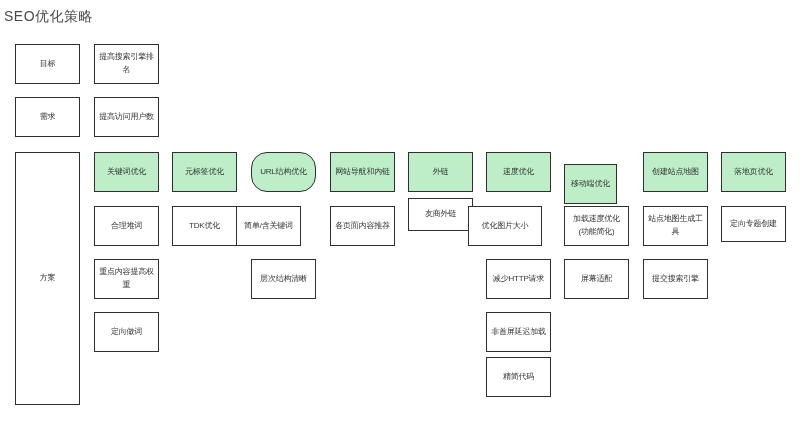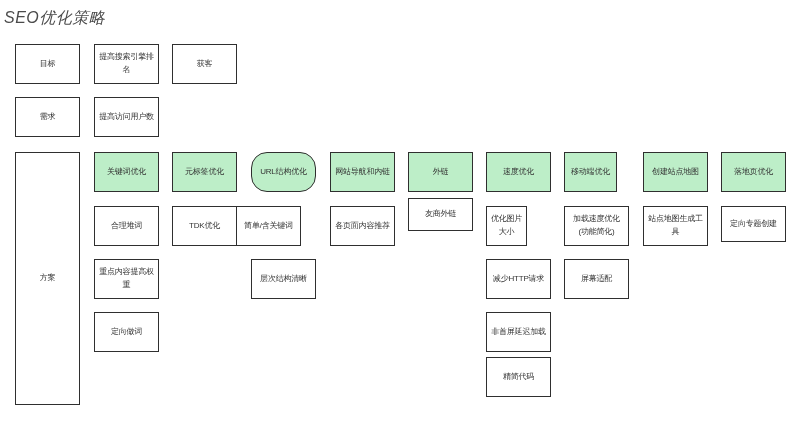--- a/index.html
+++ b/index.html
@@ -11,24 +11,23 @@
     height: 422px;
     position: relative;
     overflow: hidden;
     background: #ffffff;
     font-family: "Liberation Sans", sans-serif;
   }
   .page-title {
     position: absolute;
     left: 4px;
     top: 8px;
-    font-size: 16px;
+    font-size: 14px;
     color: #4b4b4b;
     letter-spacing: 0.5px;
-    font-style: italic;
   }
   #diagram-canvas {
     position: absolute;
     left: 0;
     top: 0;
     width: 800px;
     height: 422px;
   }
   .node {
     position: absolute;
@@ -51,43 +50,43 @@
   }
 </style>
 </head>
 <body style="background: rgb(255, 255, 255);">
 
 <div class="page-title" style="color: rgb(75, 75, 75);">SEO优化策略</div>
 
 <div id="diagram-canvas">
     <div class="node" style="left: 15px; top: 44px; width: 65px; height: 40px; border-color: rgb(47, 47, 47); color: rgb(51, 51, 51);">目标</div>
     <div class="node" style="left: 94px; top: 44px; width: 65px; height: 40px; border-color: rgb(47, 47, 47); color: rgb(51, 51, 51);">提高搜索引擎排名</div>
-    <div class="node" style="left: 172px; top: 44px; width: 65px; height: 40px; border-color: rgb(47, 47, 47); color: rgb(51, 51, 51);">获客</div>
     <div class="node" style="left: 15px; top: 97px; width: 65px; height: 40px; border-color: rgb(47, 47, 47); color: rgb(51, 51, 51);">需求</div>
     <div class="node" style="left: 94px; top: 97px; width: 65px; height: 40px; border-color: rgb(47, 47, 47); color: rgb(51, 51, 51);">提高访问用户数</div>
     <div class="node" style="left: 15px; top: 152px; width: 65px; height: 253px; border-color: rgb(47, 47, 47); color: rgb(51, 51, 51);">方案</div>
     <div class="node green" style="left: 94px; top: 152px; width: 65px; height: 40px; border-color: rgb(47, 47, 47); color: rgb(51, 51, 51);">关键词优化</div>
     <div class="node green" style="left: 172px; top: 152px; width: 65px; height: 40px; border-color: rgb(47, 47, 47); color: rgb(51, 51, 51);">元标签优化</div>
     <div class="node green" style="left: 251px; top: 152px; width: 65px; height: 40px; border-color: rgb(47, 47, 47); color: rgb(51, 51, 51); border-radius: 16px;">URL结构优化</div>
     <div class="node green" style="left: 330px; top: 152px; width: 65px; height: 40px; border-color: rgb(47, 47, 47); color: rgb(51, 51, 51);">网站导航和内链</div>
     <div class="node green" style="left: 408px; top: 152px; width: 65px; height: 40px; border-color: rgb(47, 47, 47); color: rgb(51, 51, 51);">外链</div>
     <div class="node green" style="left: 486px; top: 152px; width: 65px; height: 40px; border-color: rgb(47, 47, 47); color: rgb(51, 51, 51);">速度优化</div>
-    <div class="node green" style="left: 564px; top: 152px; width: 53px; height: 40px; border-color: rgb(47, 47, 47); color: rgb(51, 51, 51);">移动端优化</div>
+    <div class="node green" style="left: 564px; top: 164px; width: 53px; height: 40px; border-color: rgb(47, 47, 47); color: rgb(51, 51, 51);">移动端优化</div>
     <div class="node green" style="left: 643px; top: 152px; width: 65px; height: 40px; border-color: rgb(47, 47, 47); color: rgb(51, 51, 51);">创建站点地图</div>
     <div class="node green" style="left: 721px; top: 152px; width: 65px; height: 40px; border-color: rgb(47, 47, 47); color: rgb(51, 51, 51);">落地页优化</div>
     <div class="node" style="left: 94px; top: 206px; width: 65px; height: 40px; border-color: rgb(47, 47, 47); color: rgb(51, 51, 51);">合理堆词</div>
     <div class="node" style="left: 172px; top: 206px; width: 65px; height: 40px; border-color: rgb(47, 47, 47); color: rgb(51, 51, 51);">TDK优化</div>
     <div class="node" style="left: 236px; top: 206px; width: 65px; height: 40px; border-color: rgb(47, 47, 47); color: rgb(51, 51, 51);">简单/含关键词</div>
     <div class="node" style="left: 330px; top: 206px; width: 65px; height: 40px; border-color: rgb(47, 47, 47); color: rgb(51, 51, 51);">各页面内容推荐</div>
     <div class="node" style="left: 408px; top: 198px; width: 65px; height: 33px; border-color: rgb(47, 47, 47); color: rgb(51, 51, 51);">友商外链</div>
-    <div class="node" style="left: 486px; top: 206px; width: 41px; height: 40px; border-color: rgb(47, 47, 47); color: rgb(51, 51, 51);">优化图片大小</div>
+    <div class="node" style="left: 468px; top: 206px; width: 74px; height: 40px; border-color: rgb(47, 47, 47); color: rgb(51, 51, 51);">优化图片大小</div>
     <div class="node" style="left: 564px; top: 206px; width: 65px; height: 40px; border-color: rgb(47, 47, 47); color: rgb(51, 51, 51);">加载速度优化
 (功能简化)</div>
     <div class="node" style="left: 643px; top: 206px; width: 65px; height: 40px; border-color: rgb(47, 47, 47); color: rgb(51, 51, 51);">站点地图生成工具</div>
     <div class="node" style="left: 721px; top: 206px; width: 65px; height: 36px; border-color: rgb(47, 47, 47); color: rgb(51, 51, 51);">定向专题创建</div>
     <div class="node" style="left: 251px; top: 259px; width: 65px; height: 40px; border-color: rgb(47, 47, 47); color: rgb(51, 51, 51);">层次结构清晰</div>
     <div class="node" style="left: 94px; top: 259px; width: 65px; height: 40px; border-color: rgb(47, 47, 47); color: rgb(51, 51, 51);">重点内容提高权重</div>
     <div class="node" style="left: 486px; top: 259px; width: 65px; height: 40px; border-color: rgb(47, 47, 47); color: rgb(51, 51, 51);">减少HTTP请求</div>
     <div class="node" style="left: 564px; top: 259px; width: 65px; height: 40px; border-color: rgb(47, 47, 47); color: rgb(51, 51, 51);">屏幕适配</div>
+    <div class="node" style="left: 643px; top: 259px; width: 65px; height: 40px; border-color: rgb(47, 47, 47); color: rgb(51, 51, 51);">提交搜索引擎</div>
     <div class="node" style="left: 94px; top: 312px; width: 65px; height: 40px; border-color: rgb(47, 47, 47); color: rgb(51, 51, 51);">定向做词</div>
     <div class="node" style="left: 486px; top: 312px; width: 65px; height: 40px; border-color: rgb(47, 47, 47); color: rgb(51, 51, 51);">非首屏延迟加载</div>
     <div class="node" style="left: 486px; top: 357px; width: 65px; height: 40px; border-color: rgb(47, 47, 47); color: rgb(51, 51, 51);">精简代码</div>
   </div>
 
 </body></html>

